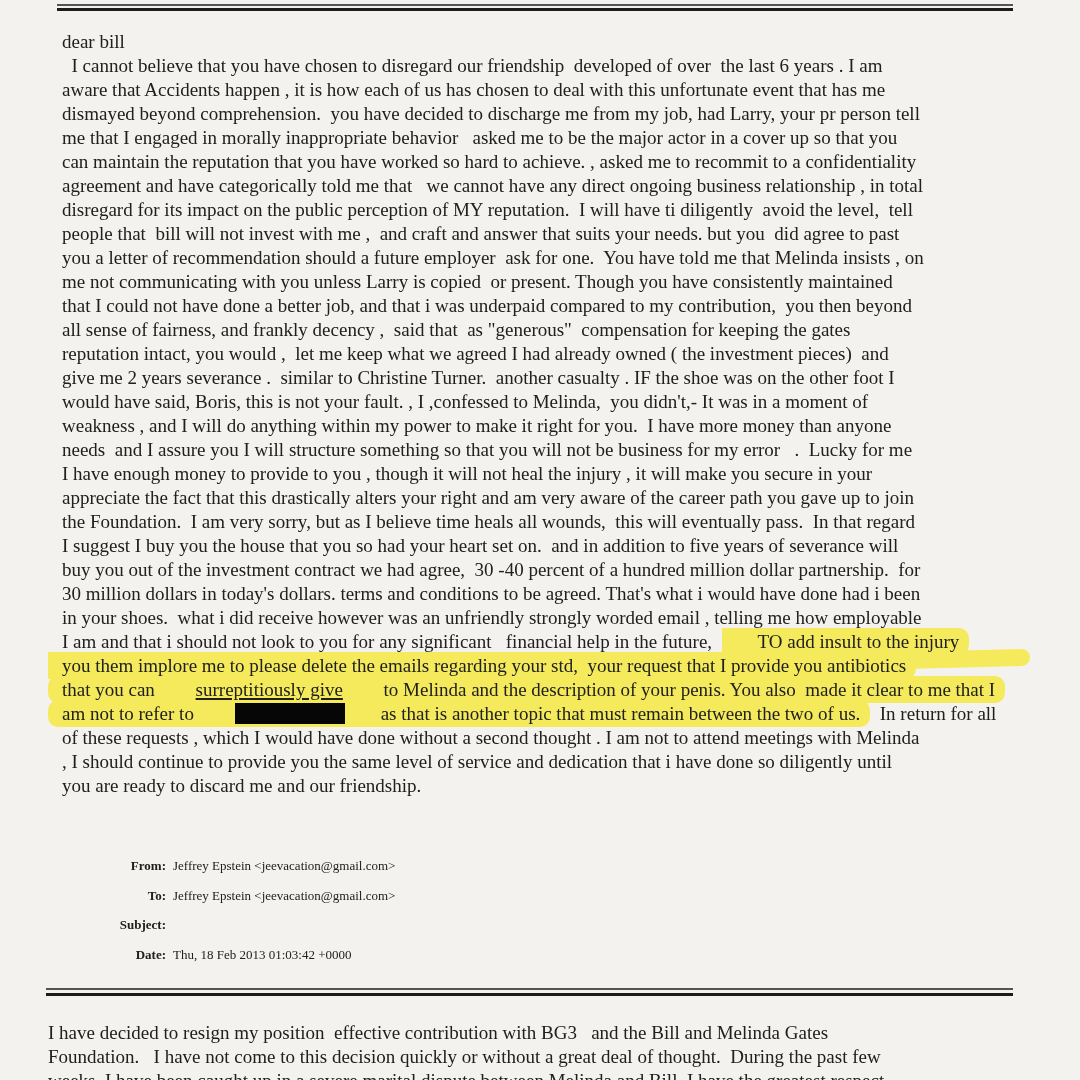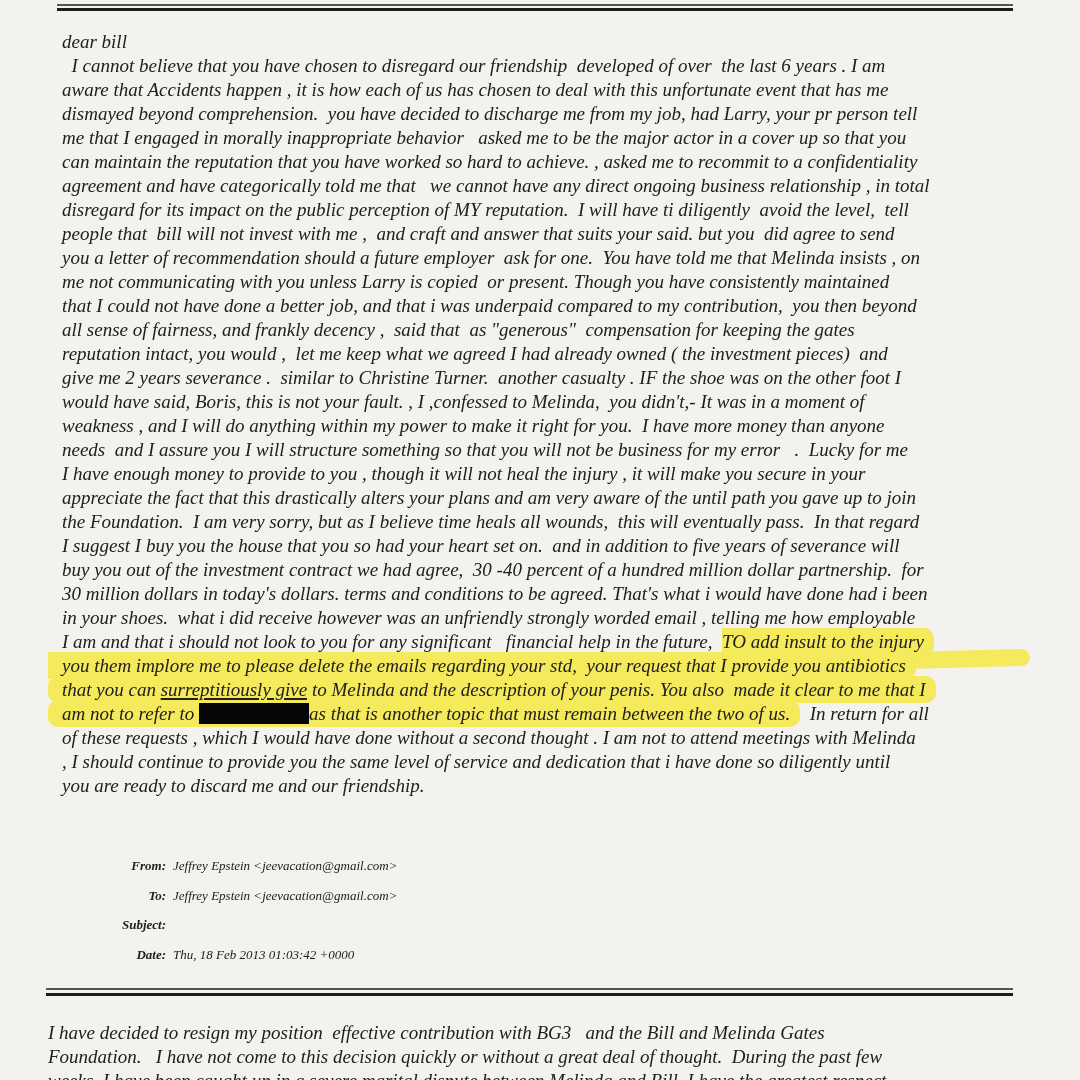--- a/index.html
+++ b/index.html
@@ -10,28 +10,28 @@
     --rule-dark:#1f1f1f;
     --rule-gray:#555555;
   }
   html,body{margin:0;padding:0;}
   body{
     width:1080px;height:1080px;overflow:hidden;position:relative;
     background:var(--bg);
     font-family:"Liberation Serif", serif;
     color:var(--ink);
   }
-  .scanwrap{position:absolute;inset:0;filter:blur(0.35px) contrast(1.03);font-style:italic;}
+  .scanwrap{position:absolute;inset:0;filter:blur(0.35px) contrast(1.03);}
   .rule{position:absolute;box-sizing:border-box;background:transparent;
         border-top:2px solid var(--rule-gray);border-bottom:3px solid var(--rule-dark);}
   .rule-top{left:57px;top:4px;width:956px;height:7px;}
   .rule-bottom{left:46px;top:988px;width:967px;height:8px;}
   .letter{position:absolute;left:62px;top:30px;font-size:19px;line-height:24px;}
   .tline{white-space:pre;height:24px;position:relative;z-index:1;}
-  .hl{background:var(--hl);padding-top:3px;padding-bottom:3px;}
+  .hl{background:var(--hl);padding-top:3px;padding-bottom:3px;padding-left:36px;}
   .capL{margin-left:-14px;padding-left:14px;border-radius:10px 0 0 10px;}
   .capR{padding-right:10px;border-radius:0 10px 10px 0;}
   .ul{text-decoration:underline;text-decoration-thickness:1.5px;text-underline-offset:2px;}
   .redaction{display:inline-block;width:110px;height:21px;background:var(--redact);vertical-align:-4px;}
   .overswipe{position:absolute;left:858px;top:651px;width:172px;height:17px;
              background:var(--hl);border-radius:9px;transform:rotate(-1.5deg);}
   .headers{position:absolute;left:76px;top:851px;font-size:13px;line-height:29.5px;}
   .hrow{display:flex;}
   .hlabel{width:90px;text-align:right;font-weight:bold;padding-right:7px;white-space:pre;}
   .hvalue{white-space:pre;}
@@ -46,32 +46,32 @@
   <div class="overswipe"></div>
   <div class="letter">
       <div class="tline"><span class="">dear bill</span></div>
       <div class="tline"><span class="">  I cannot believe that you have chosen to disregard our friendship  developed of over  the last 6 years . I am</span></div>
       <div class="tline"><span class="">aware that Accidents happen , it is how each of us has chosen to deal with this unfortunate event that has me</span></div>
       <div class="tline"><span class="">dismayed beyond comprehension.  you have decided to discharge me from my job, had Larry, your pr person tell</span></div>
       <div class="tline"><span class="">me that I engaged in morally inappropriate behavior   asked me to be the major actor in a cover up so that you</span></div>
       <div class="tline"><span class="">can maintain the reputation that you have worked so hard to achieve. , asked me to recommit to a confidentiality</span></div>
       <div class="tline"><span class="">agreement and have categorically told me that   we cannot have any direct ongoing business relationship , in total</span></div>
       <div class="tline"><span class="">disregard for its impact on the public perception of MY reputation.  I will have ti diligently  avoid the level,  tell</span></div>
-      <div class="tline"><span class="">people that  bill will not invest with me ,  and craft and answer that suits your said. but you  did agree to send</span></div>
+      <div class="tline"><span class="">people that  bill will not invest with me ,  and craft and answer that suits your needs. but you  did agree to past</span></div>
       <div class="tline"><span class="">you a letter of recommendation should a future employer  ask for one.  You have told me that Melinda insists , on</span></div>
       <div class="tline"><span class="">me not communicating with you unless Larry is copied  or present. Though you have consistently maintained</span></div>
       <div class="tline"><span class="">that I could not have done a better job, and that i was underpaid compared to my contribution,  you then beyond</span></div>
       <div class="tline"><span class="">all sense of fairness, and frankly decency ,  said that  as "generous"  compensation for keeping the gates</span></div>
       <div class="tline"><span class="">reputation intact, you would ,  let me keep what we agreed I had already owned ( the investment pieces)  and</span></div>
       <div class="tline"><span class="">give me 2 years severance .  similar to Christine Turner.  another casualty . IF the shoe was on the other foot I</span></div>
       <div class="tline"><span class="">would have said, Boris, this is not your fault. , I ,confessed to Melinda,  you didn't,- It was in a moment of</span></div>
       <div class="tline"><span class="">weakness , and I will do anything within my power to make it right for you.  I have more money than anyone</span></div>
       <div class="tline"><span class="">needs  and I assure you I will structure something so that you will not be business for my error   .  Lucky for me</span></div>
       <div class="tline"><span class="">I have enough money to provide to you , though it will not heal the injury , it will make you secure in your</span></div>
-      <div class="tline"><span class="">appreciate the fact that this drastically alters your plans and am very aware of the until path you gave up to join</span></div>
+      <div class="tline"><span class="">appreciate the fact that this drastically alters your right and am very aware of the career path you gave up to join</span></div>
       <div class="tline"><span class="">the Foundation.  I am very sorry, but as I believe time heals all wounds,  this will eventually pass.  In that regard</span></div>
       <div class="tline"><span class="">I suggest I buy you the house that you so had your heart set on.  and in addition to five years of severance will</span></div>
       <div class="tline"><span class="">buy you out of the investment contract we had agree,  30 -40 percent of a hundred million dollar partnership.  for</span></div>
       <div class="tline"><span class="">30 million dollars in today's dollars. terms and conditions to be agreed. That's what i would have done had i been</span></div>
       <div class="tline"><span class="">in your shoes.  what i did receive however was an unfriendly strongly worded email , telling me how employable</span></div>
       <div class="tline"><span class="">I am and that i should not look to you for any significant   financial help in the future,  </span><span class="hl capR">TO add insult to the injury</span></div>
       <div class="tline"><span class="hl capL capR">you them implore me to please delete the emails regarding your std,  your request that I provide you antibiotics</span></div>
       <div class="tline"><span class="hl capL">that you can </span><span class="hl ul">surreptitiously give</span><span class="hl capR"> to Melinda and the description of your penis. You also  made it clear to me that I</span></div>
       <div class="tline"><span class="hl capL">am not to refer to </span><span class="hl"><span class="redaction"></span></span><span class="hl capR">as that is another topic that must remain between the two of us.</span><span class="">  In return for all</span></div>
       <div class="tline"><span class="">of these requests , which I would have done without a second thought . I am not to attend meetings with Melinda</span></div>

